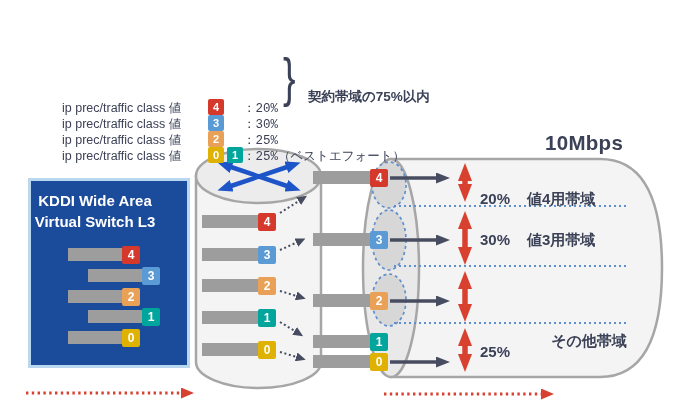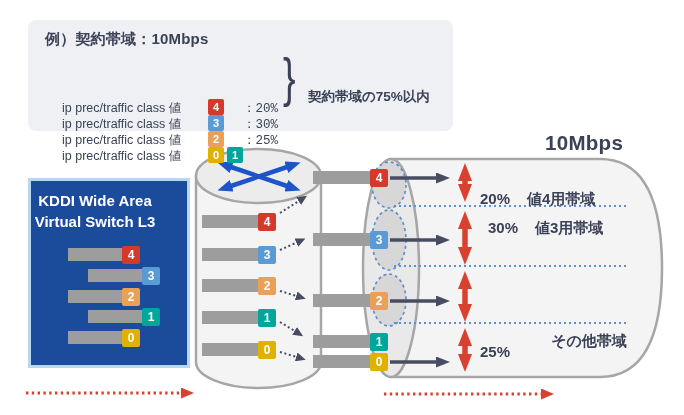--- a/index.html
+++ b/index.html
@@ -107,42 +107,40 @@
       <line x1="280" y1="322" x2="298" y2="333" marker-end="url(#mNavy)"></line>
       <line x1="280" y1="352" x2="300" y2="358" marker-end="url(#mNavy)"></line>
     </g>
 
     <g stroke="#d8402f" stroke-width="3" stroke-dasharray="2.4,3.4">
       <line x1="26" y1="393" x2="186" y2="393" marker-end="url(#mRedSm)"></line>
       <line x1="384" y1="394" x2="546" y2="394" marker-end="url(#mRedSm)"></line>
     </g>
   </svg>
 
-  <div class="abs info-box">
-    <div class="abs info-title" style="left:17px;top:10px;">例）契約帯域：10Mbps</div>
-  </div>
   <div class="abs irow" style="top:56px;">
     <span class="irow-label">ip prec/traffic class 値</span>
     <span class="badge" style="left: 146px; top: 0px; background: rgb(213, 57, 43);">4</span>
     <span class="irow-value">：20%</span>
   </div>
   <div class="abs irow" style="top:72px;">
     <span class="irow-label">ip prec/traffic class 値</span>
     <span class="badge" style="left: 146px; top: 0px; background: rgb(91, 155, 213);">3</span>
     <span class="irow-value">：30%</span>
   </div>
   <div class="abs irow" style="top:88px;">
     <span class="irow-label">ip prec/traffic class 値</span>
     <span class="badge" style="left: 146px; top: 0px; background: rgb(232, 161, 86);">2</span>
     <span class="irow-value">：25%</span>
   </div>
   <div class="abs irow" style="top:104px;">
     <span class="irow-label">ip prec/traffic class 値</span>
     <span class="badge" style="left: 146px; top: 0px; background: rgb(223, 177, 0);">0</span>
     <span class="badge" style="left: 165px; top: 0px; background: rgb(0, 166, 156);">1</span>
+    <span class="irow-value">：25%（ベストエフォート）</span>
   </div>
   <div class="abs brace">}</div>
   <div class="abs brace-note">契約帯域の75%以内</div>
 
   <div class="abs switch-box"></div>
   <div class="abs switch-title">
     <div>KDDI Wide Area</div>
     <div>Virtual Switch L3</div>
   </div>
 
@@ -192,21 +190,21 @@
     </div>
   <div class="qbar" style="left:313px;top:355px;width:75px;">
     <span class="badge" style="background: rgb(223, 177, 0);">0</span>
     </div>
 
   <div class="abs cap-label">10Mbps</div>
 
   <div class="abs band-row" style="top:174px;margin-top:16px;">
     <span class="band-pct">20%</span><span>値4用帯域</span>
   </div>
-  <div class="abs band-row" style="top:219px;margin-left:8px;">
+  <div class="abs band-row" style="top:231px;">
     <span class="band-pct">30%</span><span>値3用帯域</span>
   </div>
   <div class="abs band4-pct">25%</div>
   <div class="abs band4-labels">
     <div class="band4-label">その他帯域</div>
   </div>
 
 </div>
 
 </body></html>

